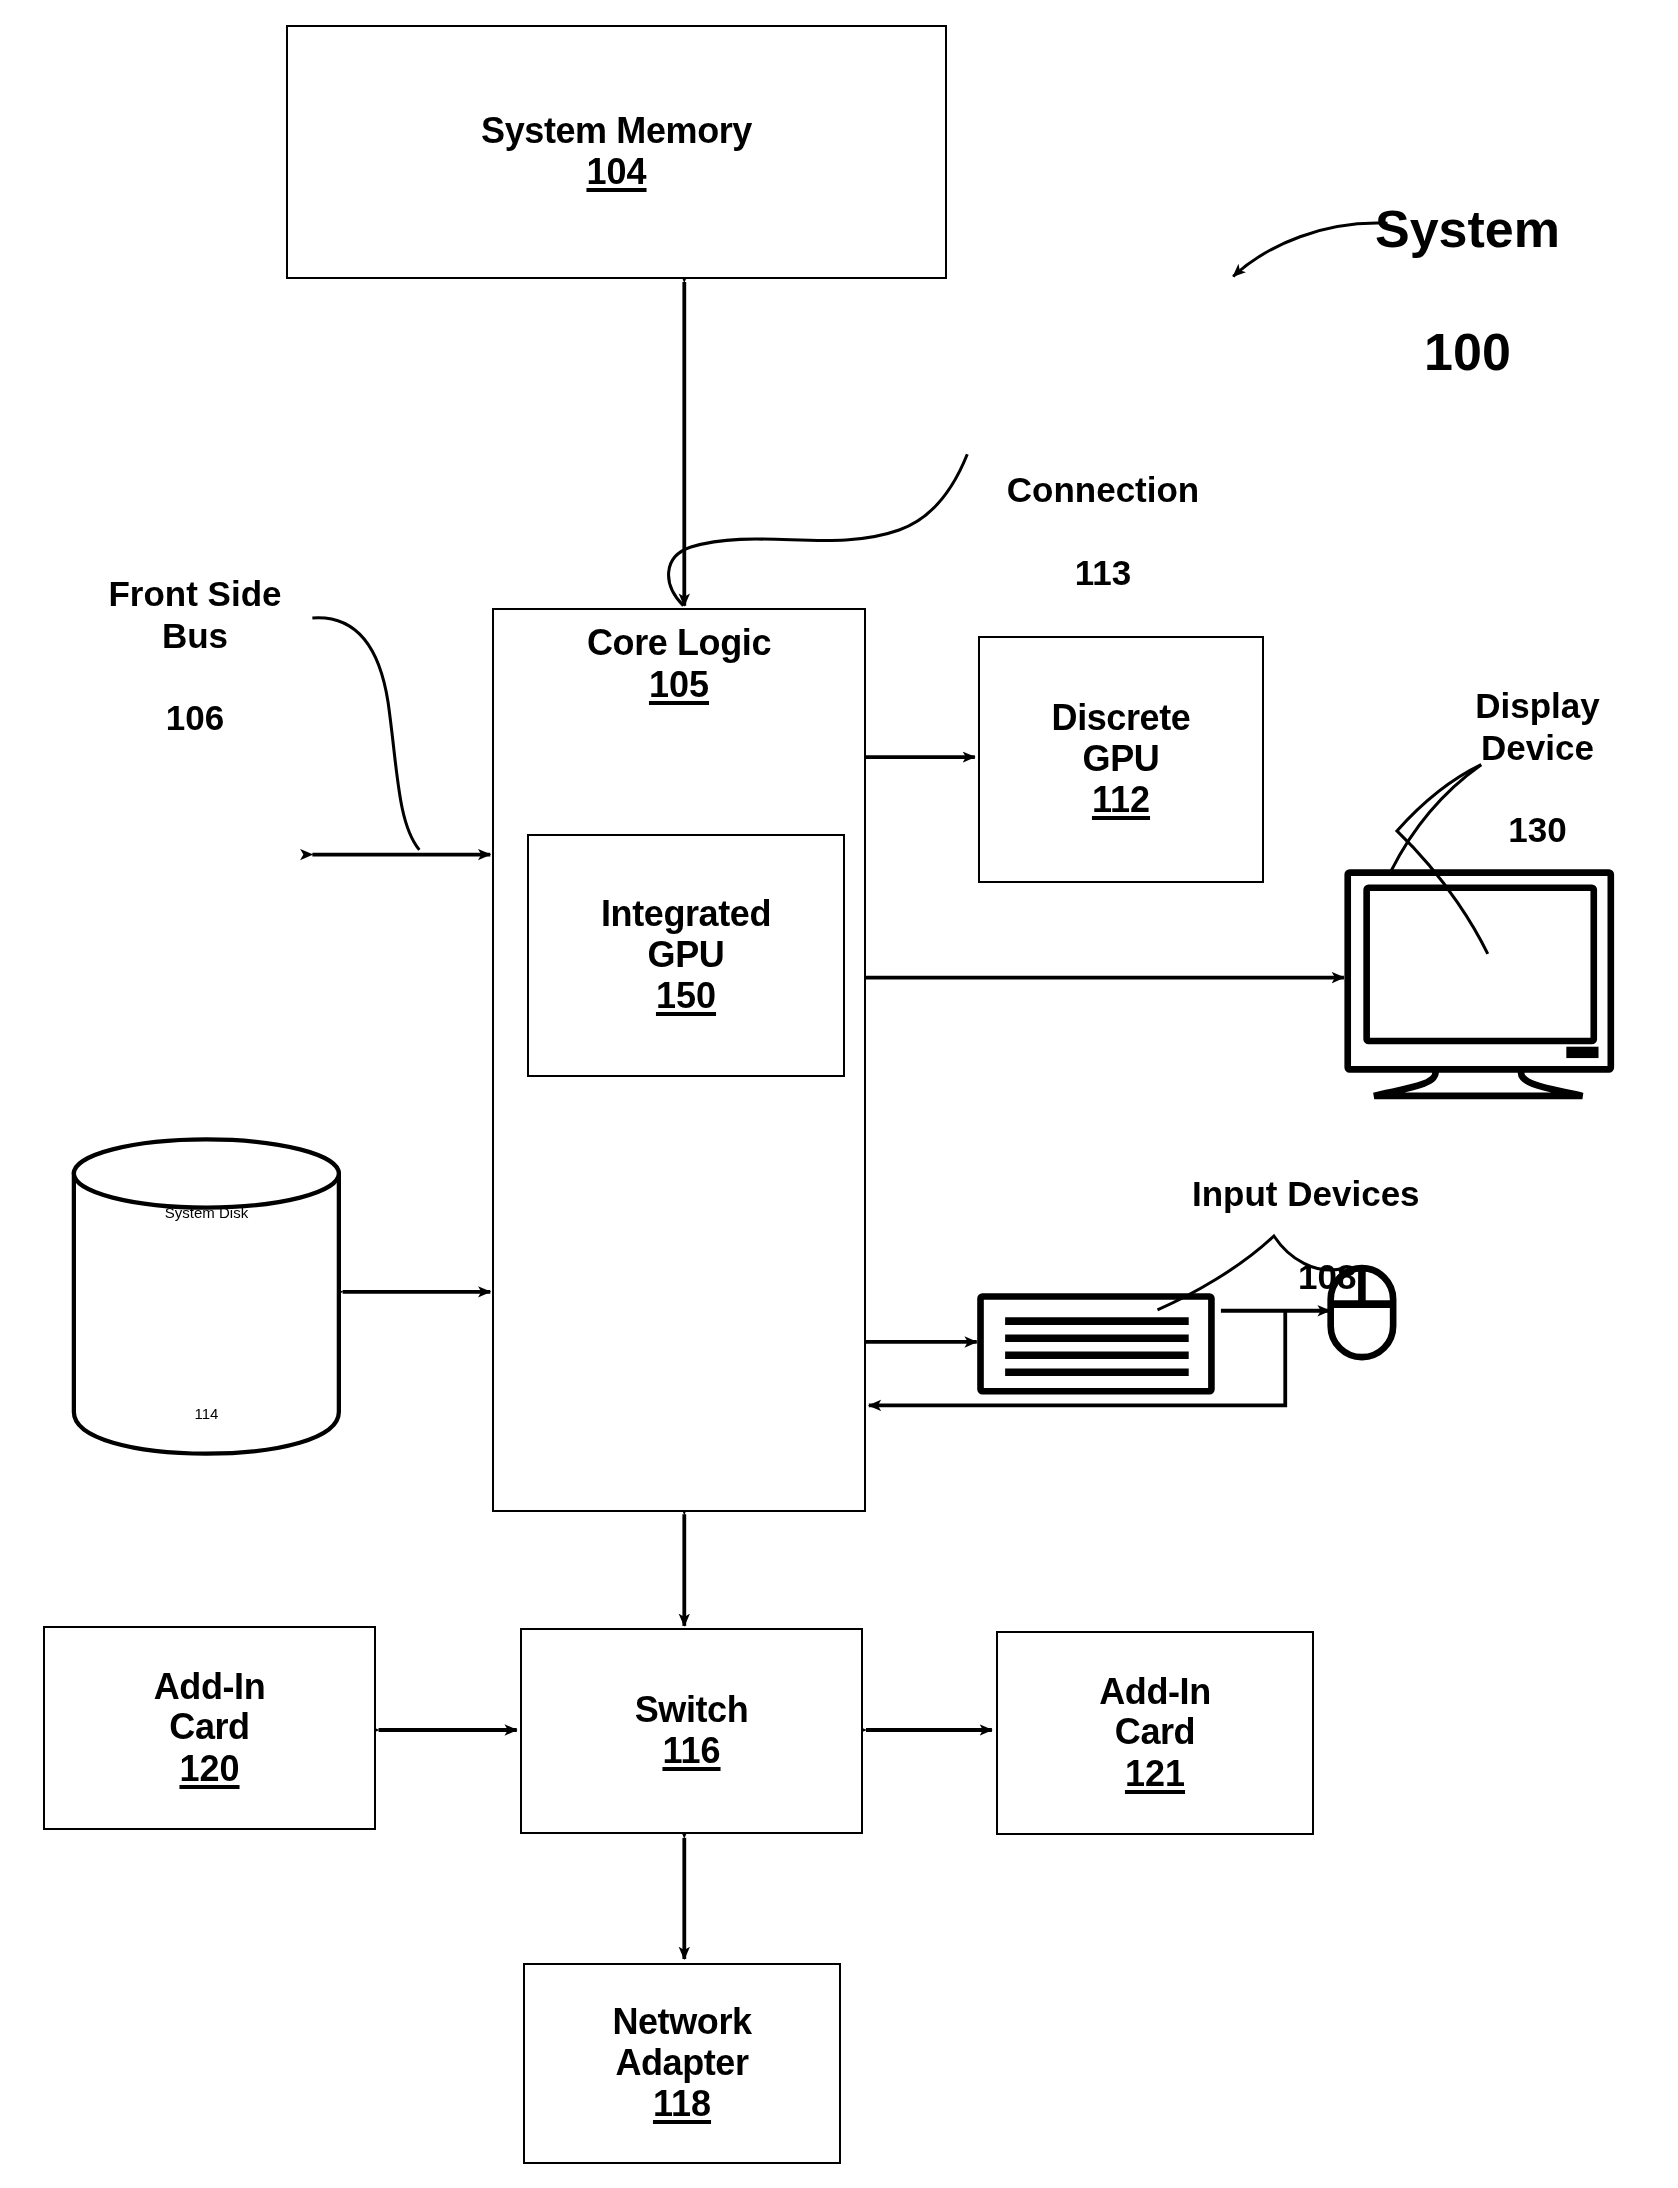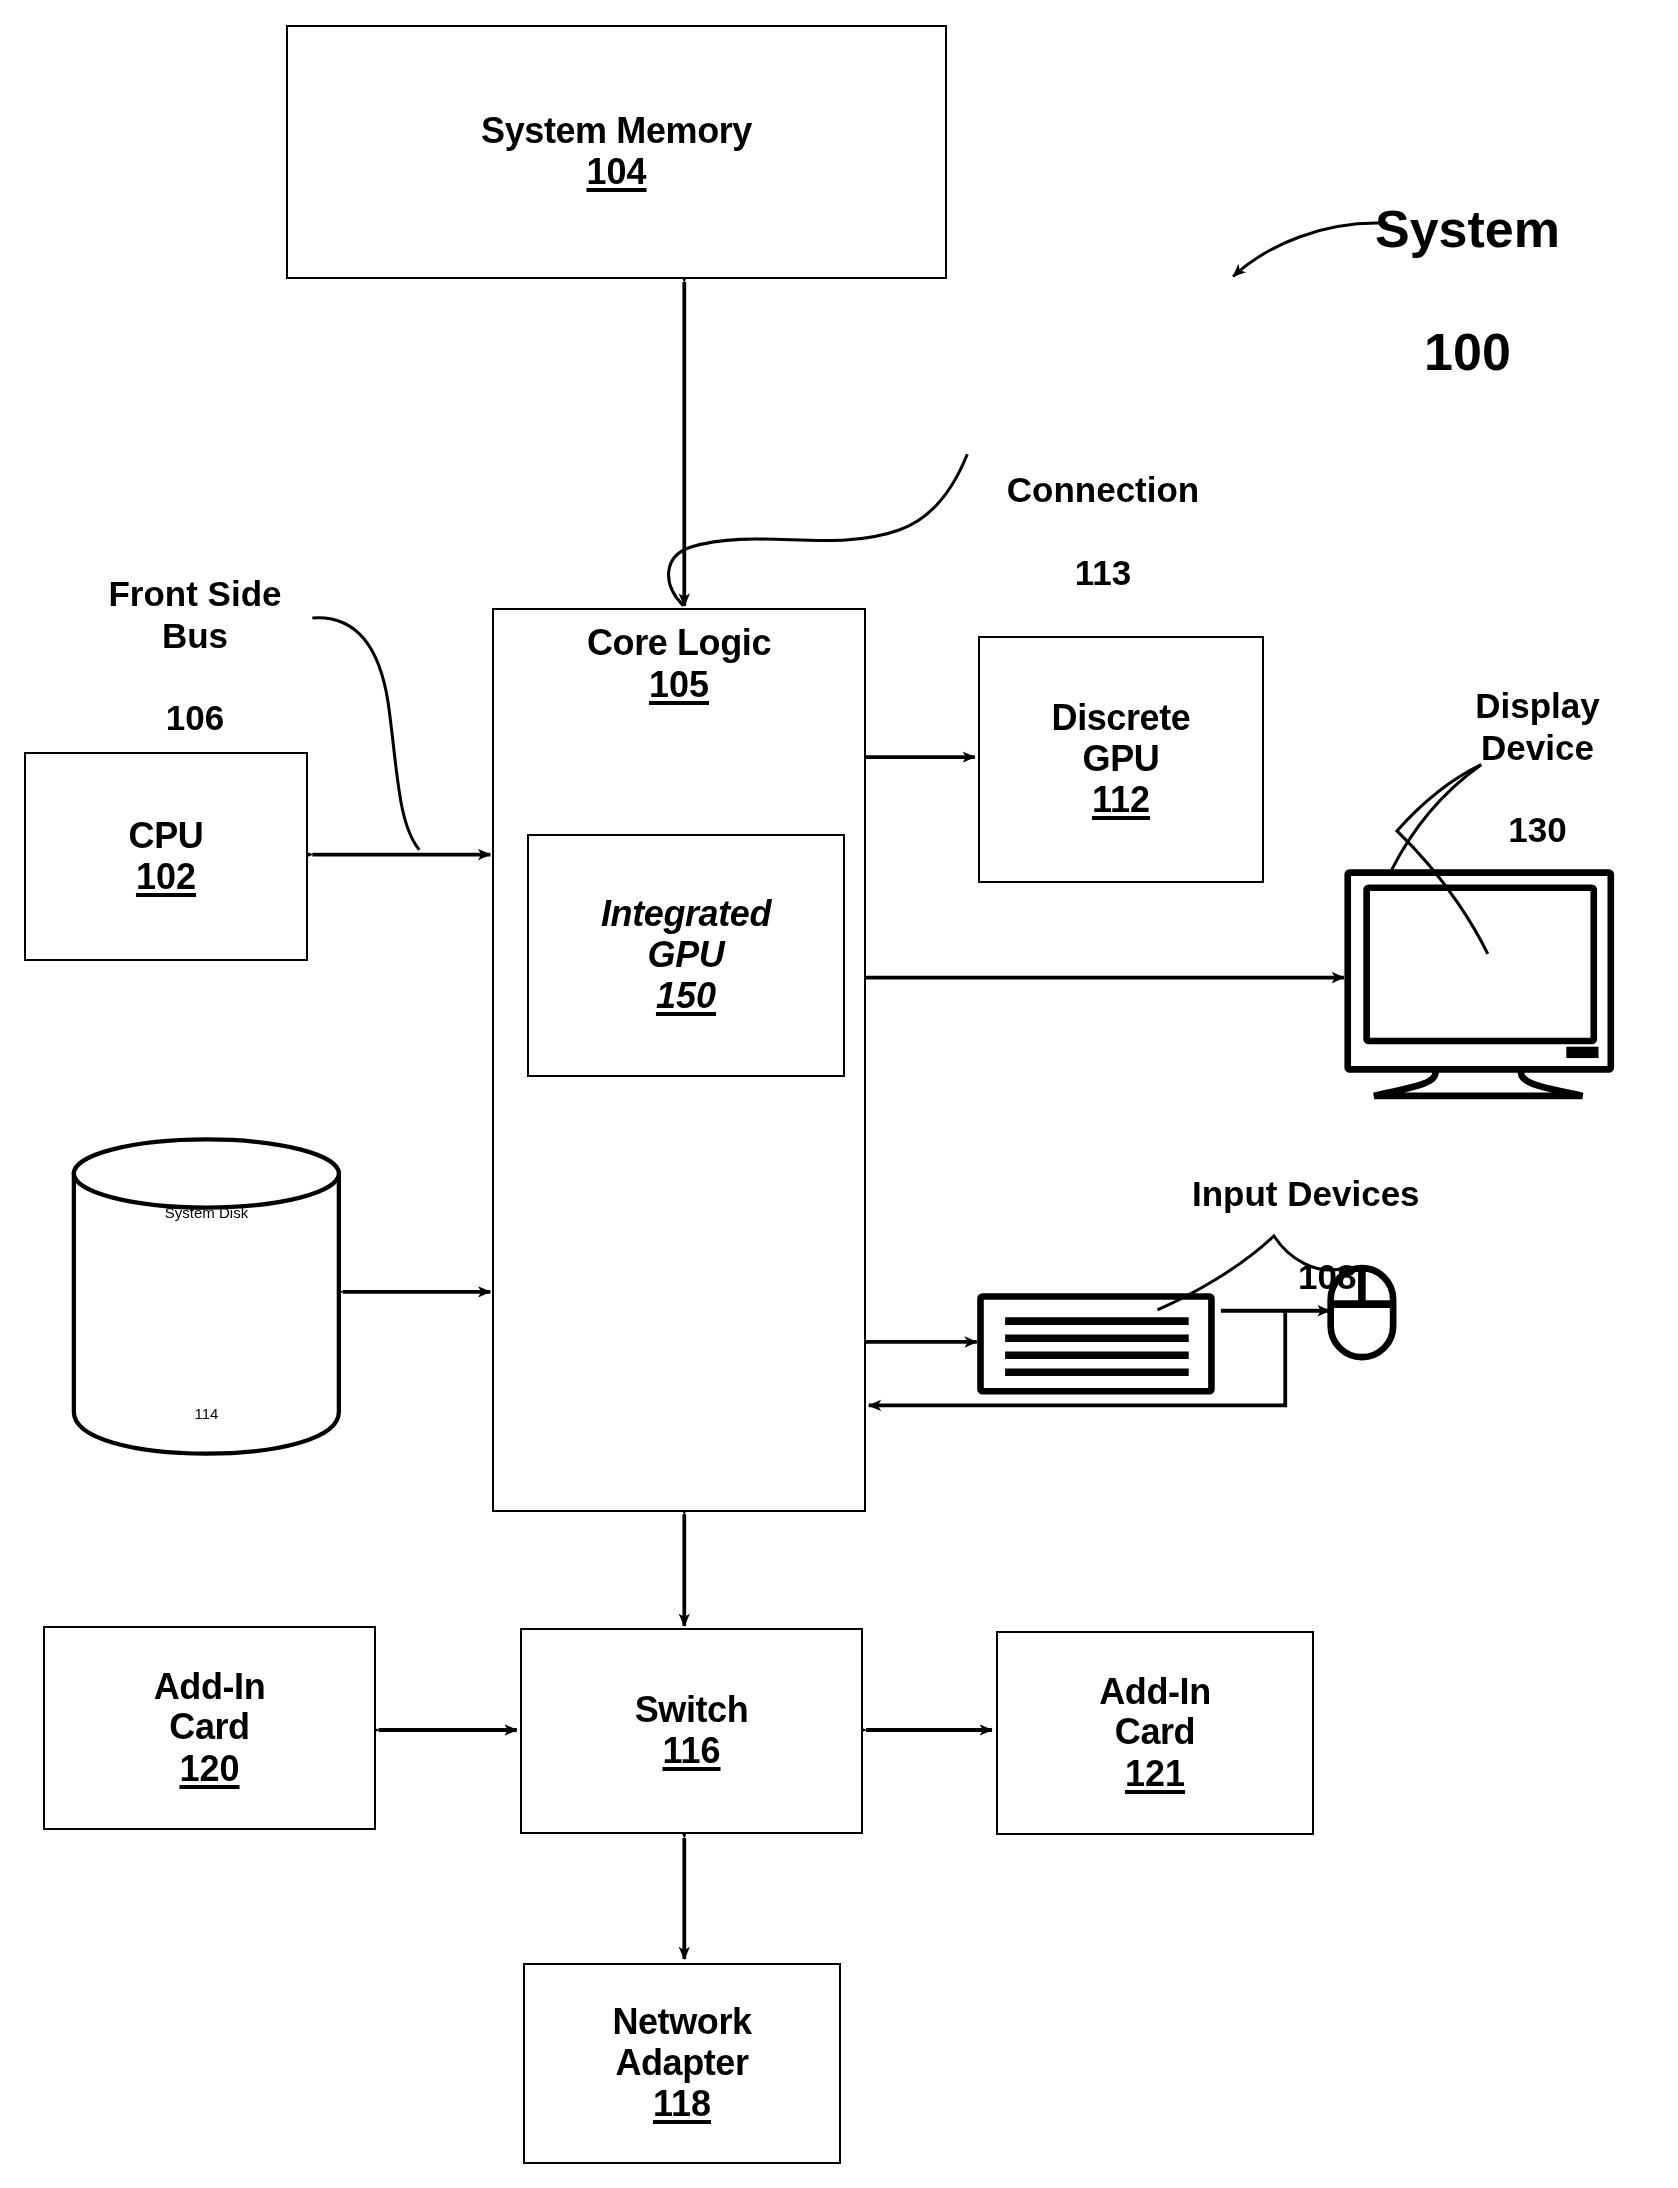--- a/index.html
+++ b/index.html
@@ -178,36 +178,32 @@
     <div class="ttl">System Memory</div>
     <div class="num">104</div>
   </div>
 
   <div class="box" style="left:492px;top:608px;width:374px;height:904px;
               justify-content:flex-start;padding-top:13.2px;">
     <div class="ttl">Core Logic</div>
     <div class="num">105</div>
   </div>
 
-  <div class="box" style="left:527px;top:834px;width:318px;height:243px;font-style:italic;">
+  <div class="box" style="left:527px;top:834px;width:318px;height:243px;">
     <div class="ttl">Integrated
 GPU</div>
     <div class="num">150</div>
   </div>
 
   <div class="box" style="left:978px;top:636px;width:286px;height:247px;">
     <div class="ttl">Discrete
 GPU</div>
     <div class="num">112</div>
   </div>
 
-  <div class="box" style="left:24px;top:752px;width:284px;height:209px;">
-    <div class="ttl">CPU</div>
-    <div class="num">102</div>
-  </div>
 
   <div style="position:absolute;left:74px;top:1204px;width:265px;height:218px;
               display:flex;flex-direction:column;align-items:center;
               justify-content:space-between;text-align:center;">
     <div class="ttl">System
 Disk</div>
     <div class="num">114</div>
   </div>
 
   <div class="box" style="left:520px;top:1628px;width:343px;height:206px;">

